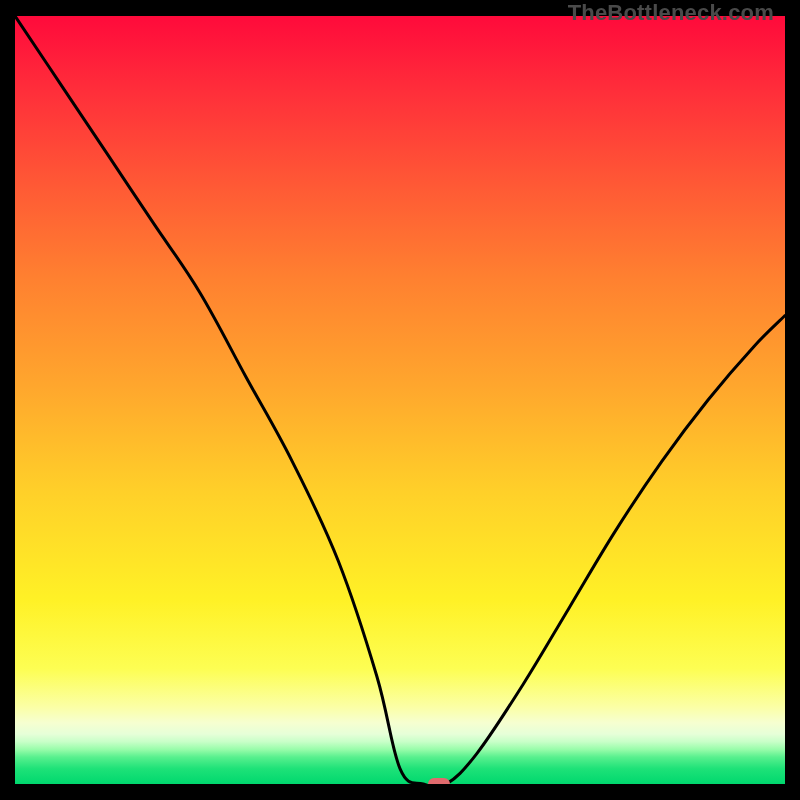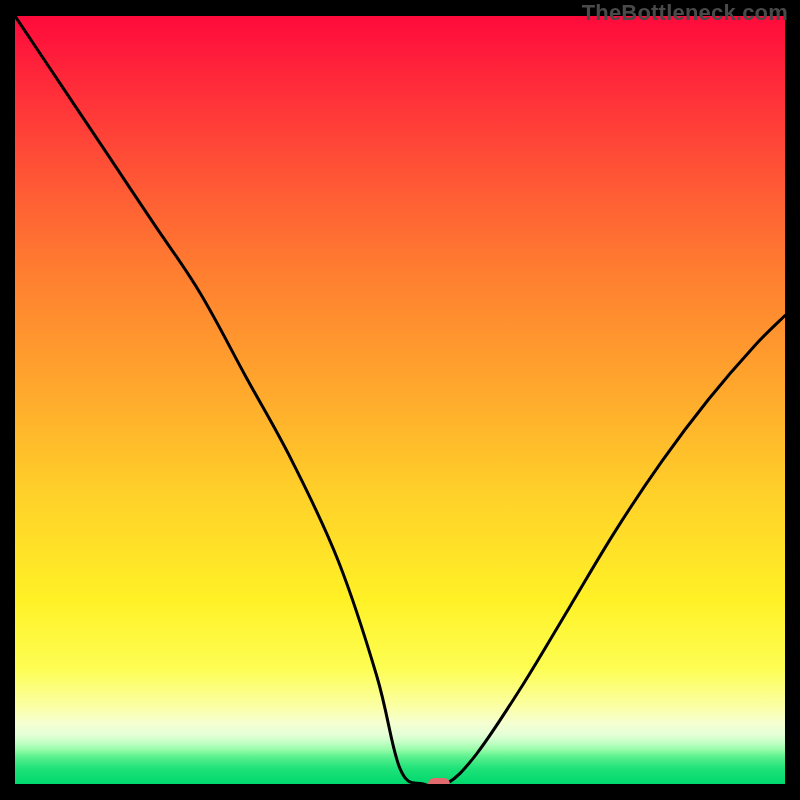--- a/index.html
+++ b/index.html
@@ -44,21 +44,21 @@
       #c8ffc8 94.5%,
       #98fcaa 95.5%,
       #58f08e 96.5%,
       #1ee278 98%,
       #00d86e 100%
     );
   }
   .watermark {
     position: absolute;
     top: 0px;
-    right: 12px;
+    right: 26px;
     color: #4a4a4a;
     font-size: 22px;
     font-weight: 600;
     letter-spacing: 0.2px;
     user-select: none;
   }
   .curve {
     position: absolute;
     inset: 0;
     width: 770px;

